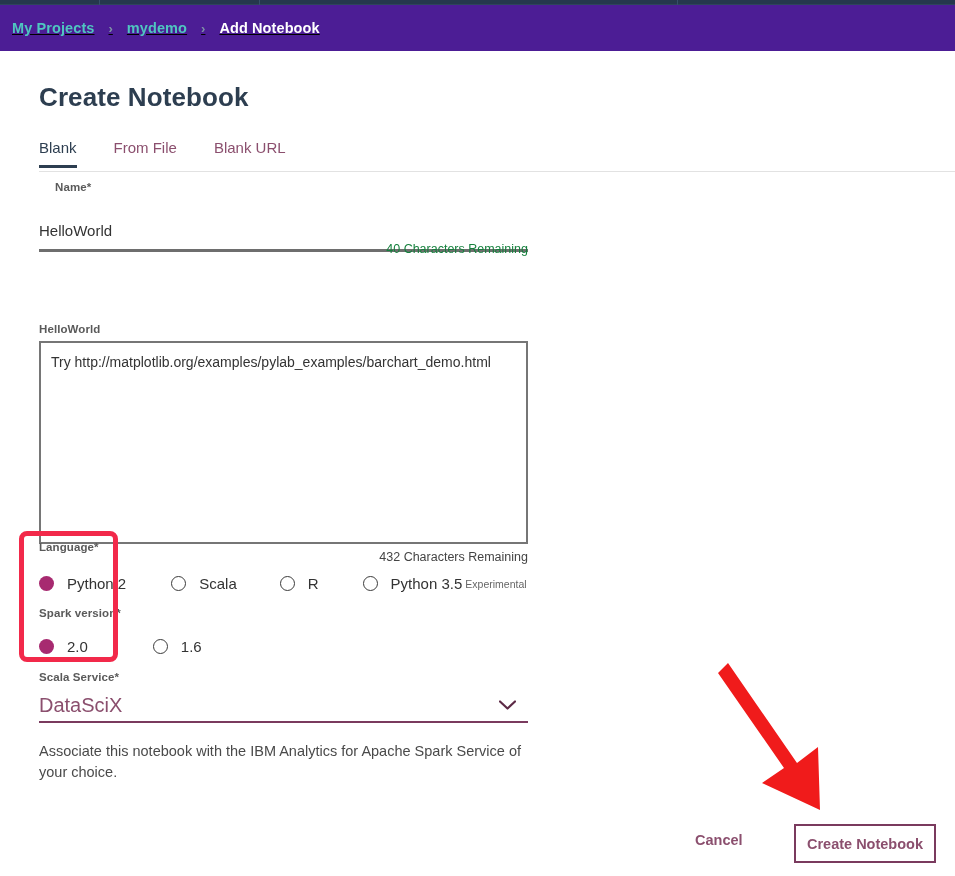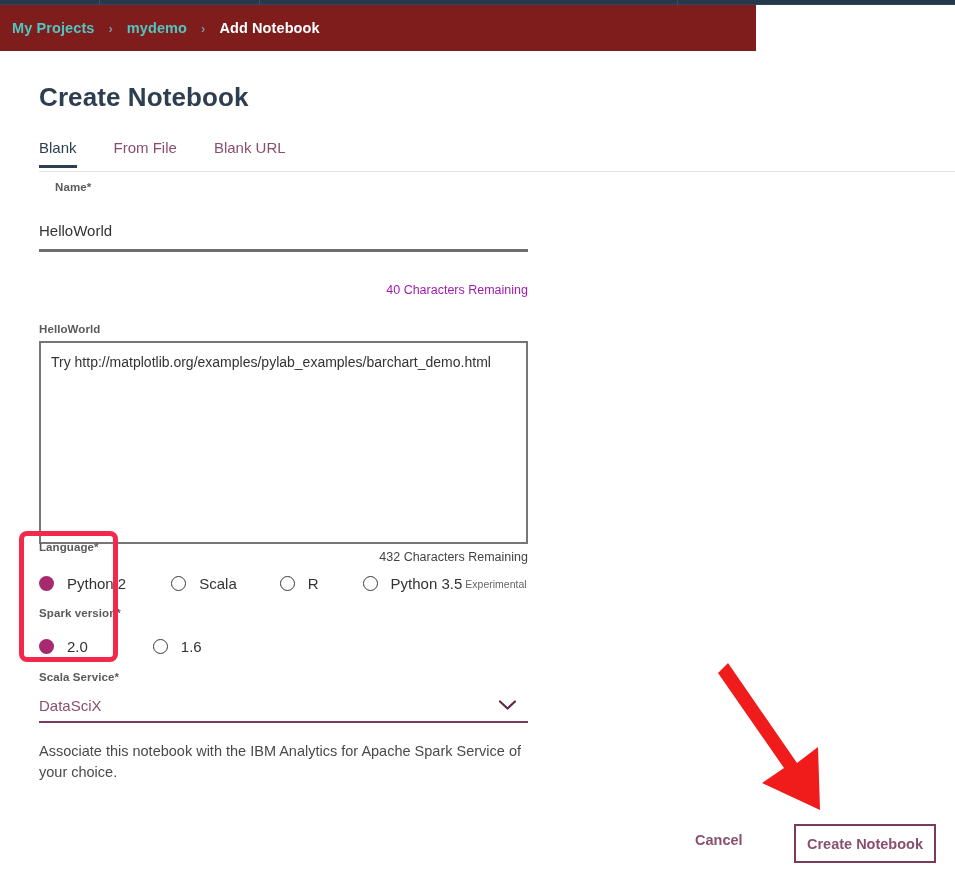--- a/index.html
+++ b/index.html
@@ -23,25 +23,26 @@
   }
   .topstrip .seg {
     position: absolute; top: 0; height: 5px;
     border-right: 1px solid #36506a;
   }
 
   
   .header {
     position: absolute;
     top: 5px; left: 0;
-    width: 756px; height: 46px;
-    background: #7f1d1d;
+    width: 955px; height: 46px;
+    background: #4c1d95;
     display: flex;
     align-items: center;
     padding-left: 10px;
+    text-decoration: underline;
   }
   .crumb {
     font-size: 14.5px;
     color: #4fc6c0;
     font-weight: 600;
     letter-spacing: .1px;
     text-decoration: none;
     padding: 0 2px;
   }
   .crumb.current {
@@ -117,23 +118,22 @@
     color: #333;
     padding: 0 2px 4px 0;
     outline: none;
   }
   .name-counter {
     position: absolute;
     left: 330px; top: 190px;
     width: 198px;
     text-align: right;
     font-size: 12.5px;
-    color: #a21caf;
+    color: #15803d;
     line-height: 16px;
-    margin-top: 41px;
   }
 
   .lbl-desc  { position: absolute; left: 39px; top: 272px; }
   .desc-input {
     position: absolute;
     left: 39px; top: 290px;
     width: 489px; height: 203px;
     border: 2px solid #767676;
     background: #fff;
     font-family: "Liberation Sans", sans-serif;
@@ -206,21 +206,21 @@
     position: absolute;
     left: 39px; top: 638px;
     width: 489px; height: 34px;
     border-bottom: 2px solid #7a3a5e;
     display: flex;
     align-items: center;
     justify-content: space-between;
     cursor: pointer;
   }
   .select-value {
-    font-size: 15px;
+    font-size: 20px;
     color: #8b4f6e;
   }
   .chev {
     width: 17px; height: 10px;
     margin-right: 12px;
   }
   .helper {
     position: absolute;
     left: 39px; top: 690px;
     width: 500px;

